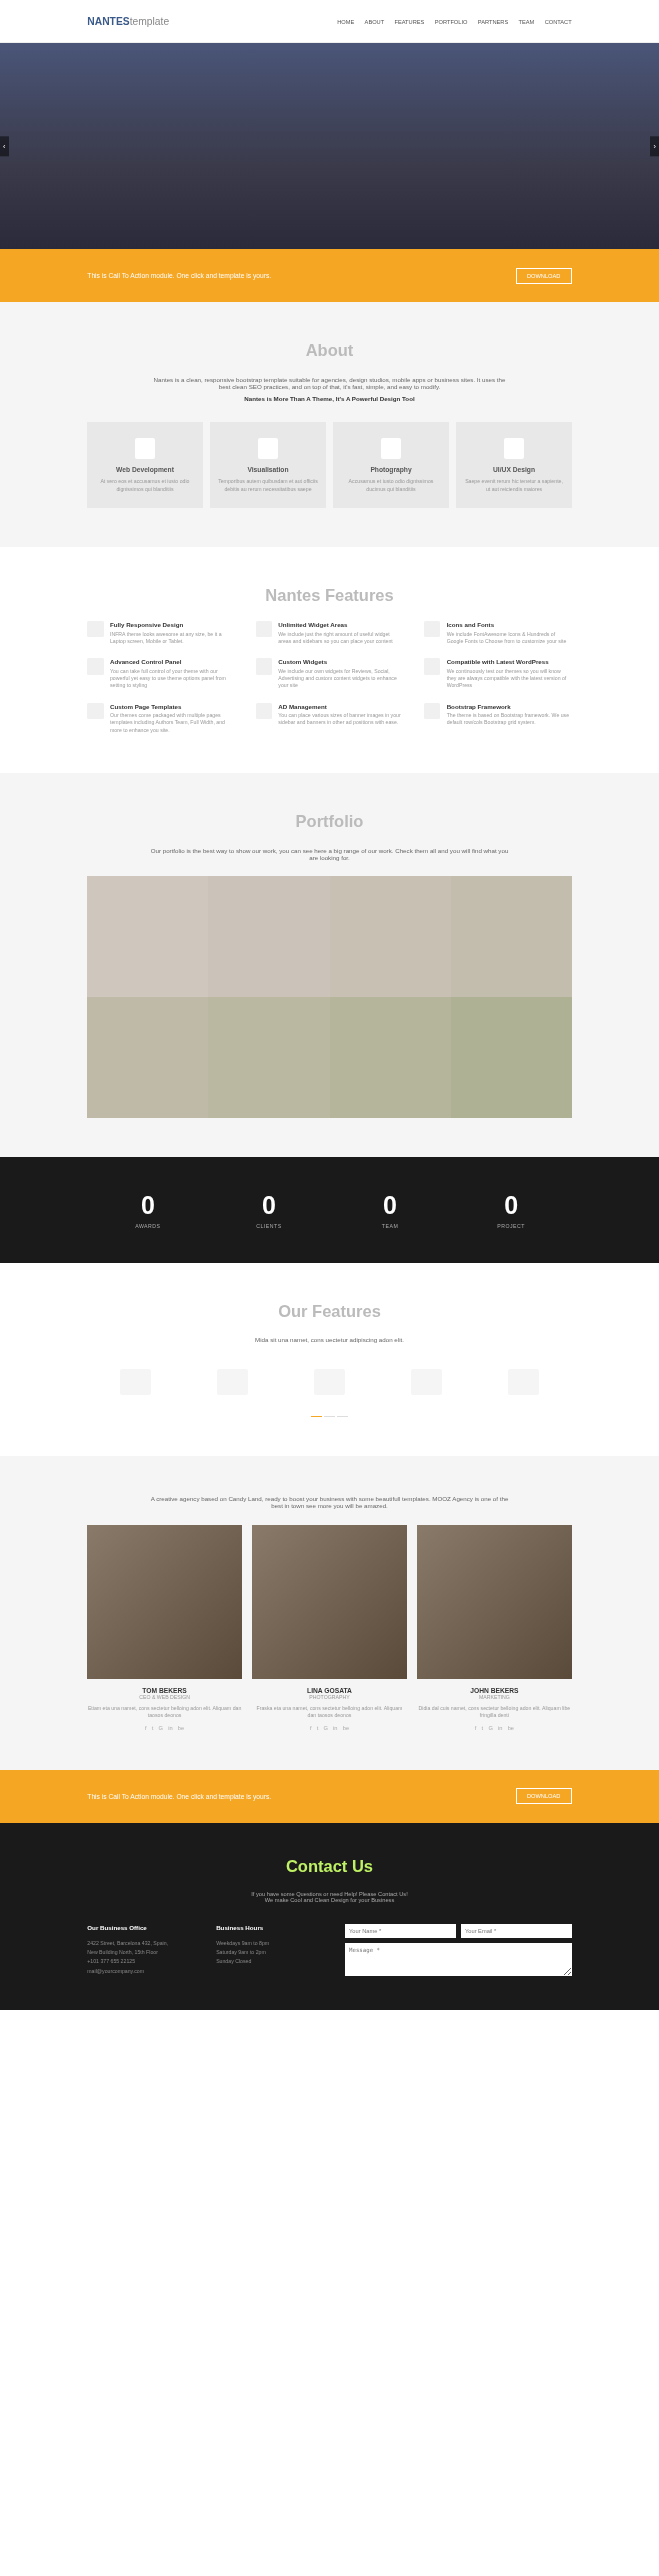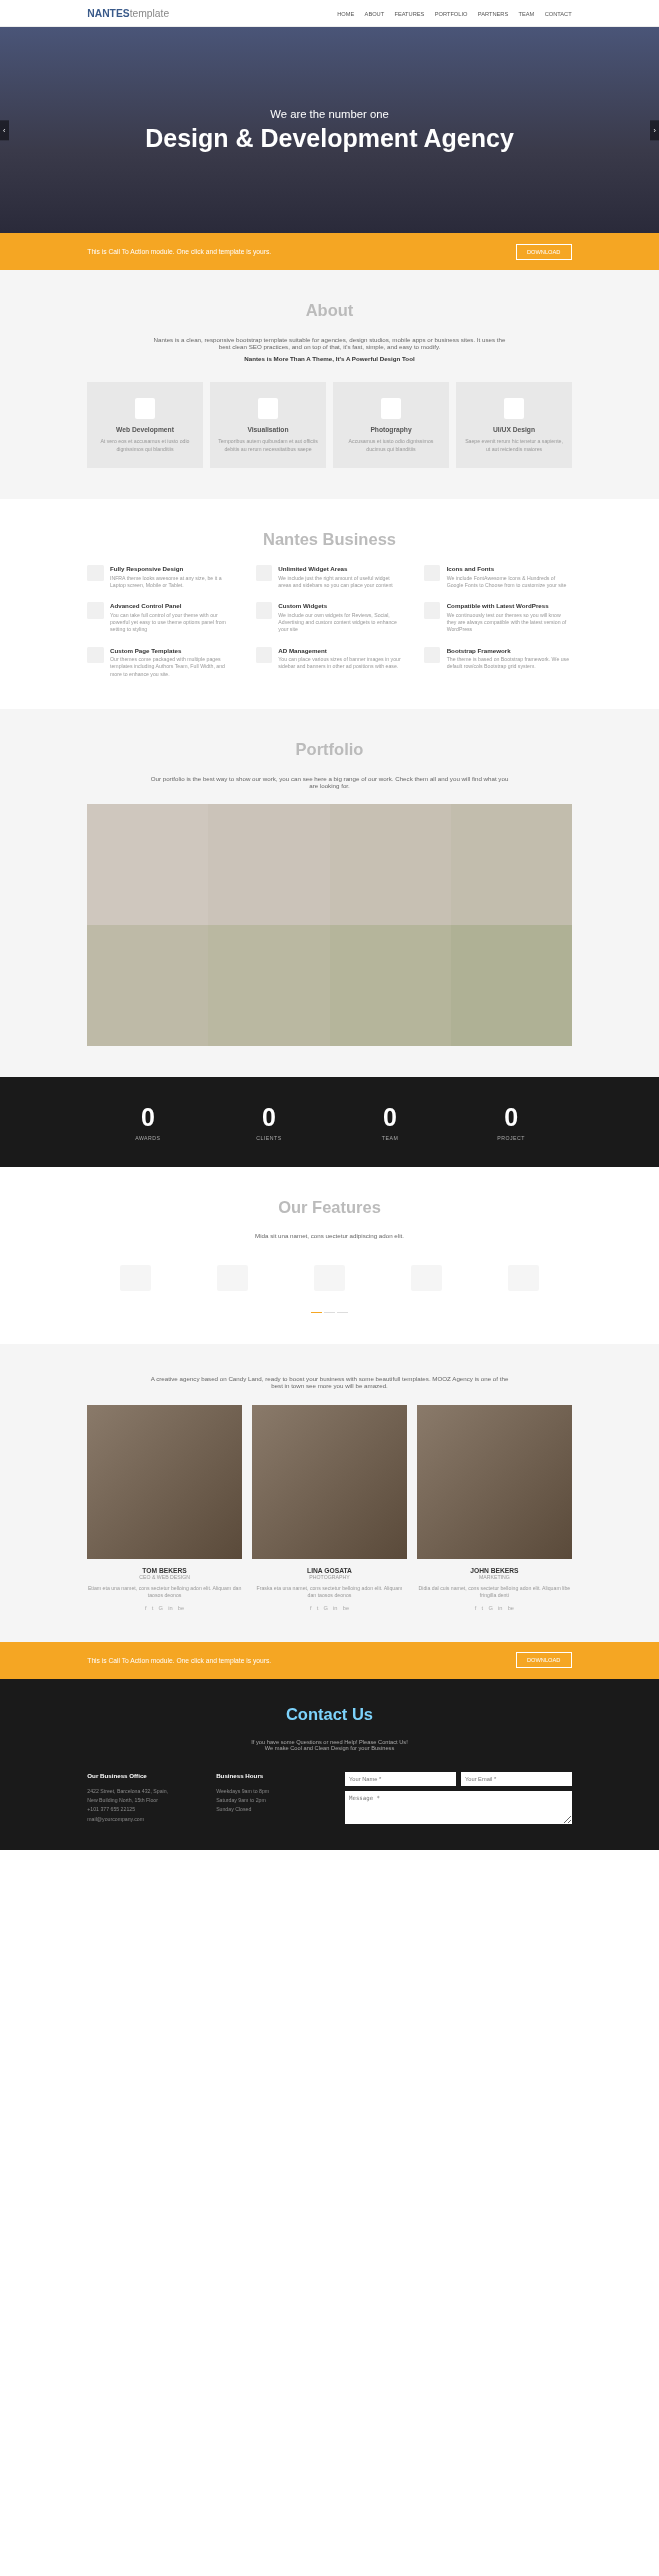--- a/index.html
+++ b/index.html
@@ -1,17 +1,17 @@
 <!DOCTYPE html>
 <html style="font-size:8.2px"><head>
 <meta charset="utf-8">
 <style>
 *{margin:0;padding:0;box-sizing:border-box;}
 body{font-family:Arial,sans-serif;color:#333;background:#fff;}
-.container{max-width:505px;margin:0 auto;padding:0 10.3px;}
+.container{max-width:505px;margin:8px auto;padding:0 10.3px;}
 header{background:#fff;padding:7.7px 0;border-bottom:0.5px solid #eee;}
 .header-inner{display:flex;justify-content:space-between;align-items:center;}
 .logo{font-size:10.3px;font-weight:bold;color:#3a5a8a;}
 .logo span{font-weight:normal;color:#888;}
 nav ul{display:flex;list-style:none;gap:10.3px;}
 nav a{text-decoration:none;color:#555;font-size:5.7px;text-transform:uppercase;}
 .hero{position:relative;height:206px;background:linear-gradient(180deg,#4a5578 0%,#3a3a4a 60%,#2a2a3a 100%);display:flex;align-items:center;justify-content:center;text-align:center;color:#fff;}
 .hero-sub{font-size:11.3px;font-weight:300;margin-bottom:5.2px;}
 .hero-title{font-size:25px;font-weight:bold;line-height:1.1;}
 .hero-arrow{position:absolute;top:50%;transform:translateY(-50%);background:rgba(0,0,0,.5);color:#fff;padding:5.2px 3.1px;cursor:pointer;font-size:7.2px;}
@@ -51,21 +51,21 @@
 .team{background:#f5f5f5;}
 .team-grid{display:grid;grid-template-columns:repeat(3,1fr);gap:10.3px;margin-top:15.5px;}
 .team-member{text-align:center;}
 .team-photo{width:100%;aspect-ratio:1;background:linear-gradient(135deg,#8a7a6a,#5a4a3a);margin-bottom:7.7px;}
 .team-name{font-size:6.7px;font-weight:bold;color:#333;text-transform:uppercase;}
 .team-role{font-size:5.2px;color:#999;margin-bottom:5.2px;}
 .team-bio{font-size:5.2px;color:#999;margin-bottom:5.2px;line-height:1.4;}
 .social{display:flex;justify-content:center;gap:5.2px;}
 .social span{font-size:5.7px;color:#aaa;}
 .contact{background:#1a1a1a;padding:26px 0;color:#ccc;}
-.contact .section-title{color:#7dd3fc;}
+.contact .section-title{color:#bef264;}
 .contact-desc{text-align:center;font-size:5.7px;color:#aaa;margin-bottom:20.6px;}
 .contact-grid{display:grid;grid-template-columns:1fr 1fr 2fr;gap:15.5px;}
 .contact-col h5{font-size:6.2px;color:#fff;margin-bottom:7.7px;}
 .contact-col p{font-size:5.2px;color:#888;line-height:1.8;}
 .contact-form{display:flex;flex-direction:column;gap:5.2px;}
 .form-row{display:flex;gap:5.2px;}
 .contact-form input,.contact-form textarea{flex:1;padding:4.1px;background:#fff;border:none;font-size:5.7px;}
 </style>
 </head>
 <body>
@@ -82,24 +82,20 @@
           <li><a href="#">PARTNERS</a></li>
           <li><a href="#">TEAM</a></li>
           <li><a href="#">CONTACT</a></li>
         </ul>
       </nav>
 </div>
 </header>
 
 <section class="hero">
 <div class="hero-arrow left">‹</div>
-<div>
-<div class="hero-sub">We are the number one</div>
-<div class="hero-title">Design &amp; Development Agency</div>
-</div>
 <div class="hero-arrow right">›</div>
 </section>
 
 <section class="cta">
 <div class="container cta-inner">
 <div class="cta-text">This is Call To Action module. One click and template is yours.</div>
 <button class="cta-btn">DOWNLOAD</button>
 </div>
 </section>
 
@@ -127,21 +123,21 @@
           <div class="about-card-icon"></div>
           <h4>UI/UX Design</h4>
           <p>Saepe evenit rerum hic tenetur a sapiente, ut aut reiciendis maiores</p>
         </div>
       </div>
 </div>
 </section>
 
 <section class="section">
 <div class="container">
-<h2 class="section-title">Nantes Business</h2>
+<h2 class="section-title">Nantes Features</h2>
 <div class="features-grid" id="features-grid">
         <div class="feature">
           <div class="feature-icon"></div>
           <div>
             <h5>Fully Responsive Design</h5>
             <p>INFRA theme looks awesome at any size, be it a Laptop screen, Mobile or Tablet.</p>
           </div>
         </div>
         <div class="feature">
           <div class="feature-icon"></div>

